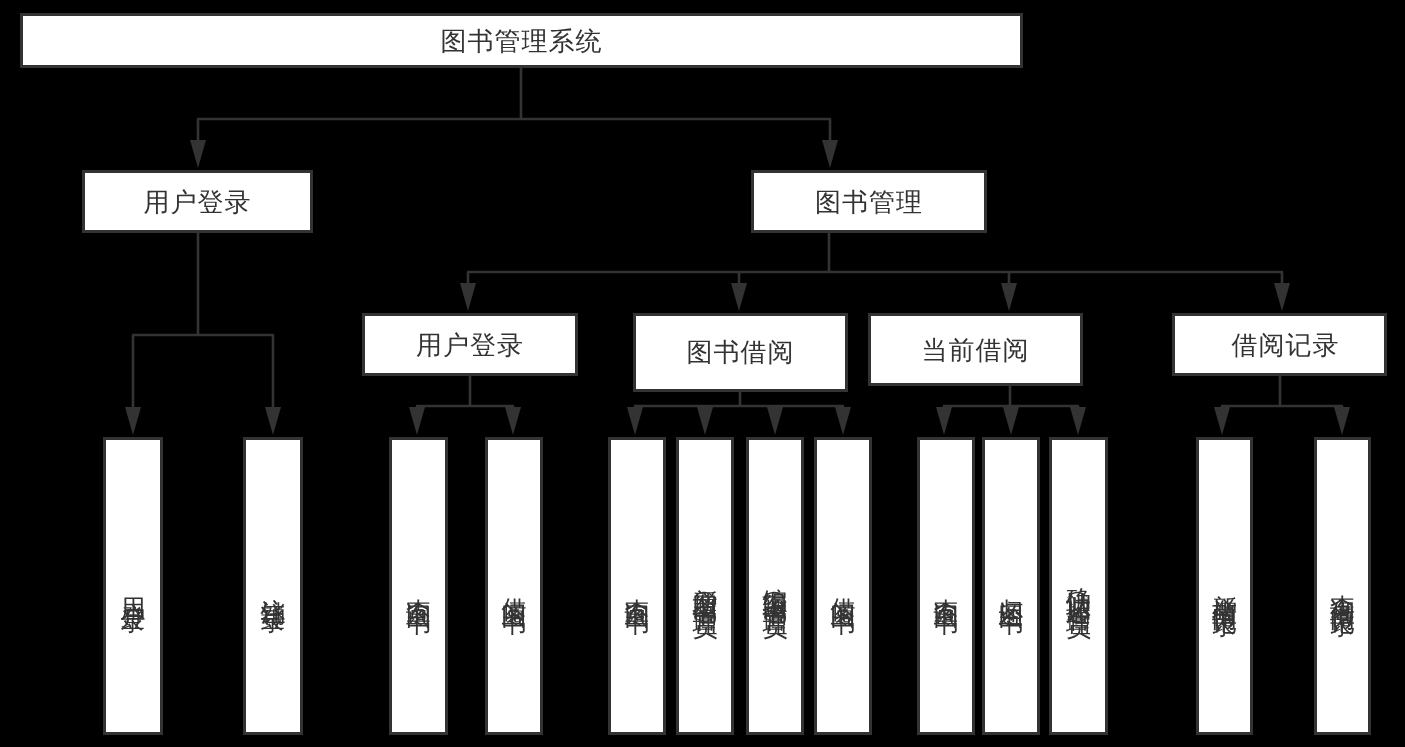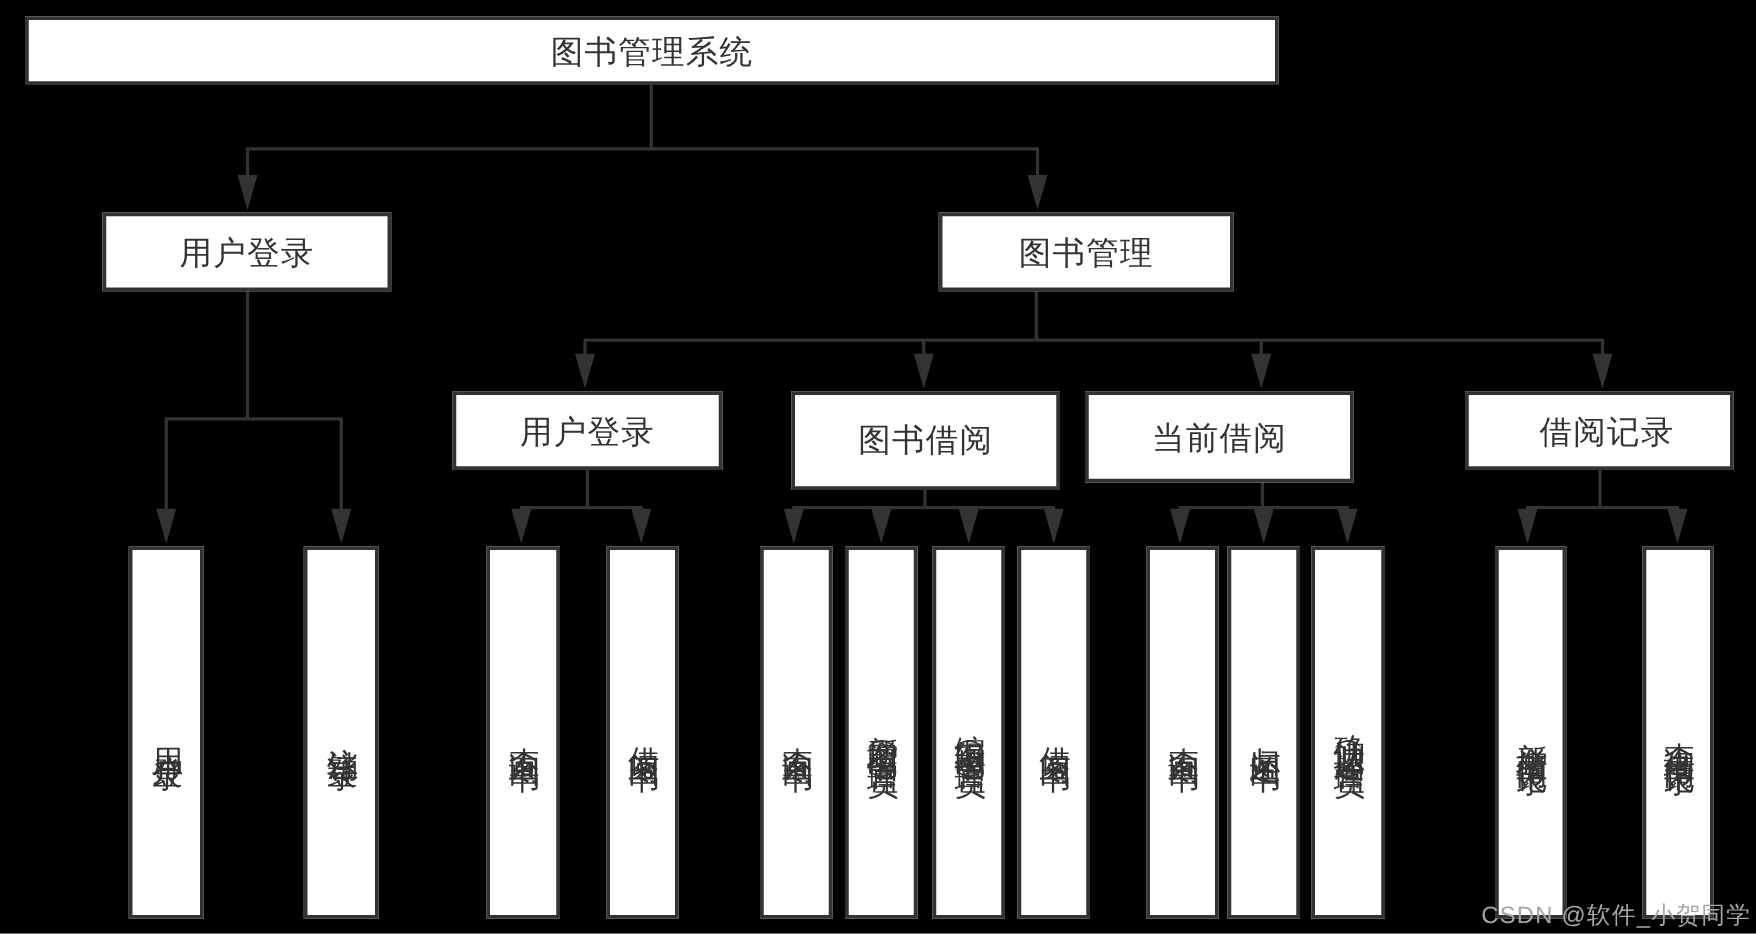--- a/index.html
+++ b/index.html
@@ -120,15 +120,14 @@
   <div class="node leaf" style="left:746px; top:437px; width:58px; height:298px;">编辑图书（管理员）</div>
   <div class="node leaf" style="left:814px; top:437px; width:58px; height:298px;">借阅图书</div>
 
   <div class="node leaf" style="left:917px; top:437px; width:58px; height:298px;">查询图书</div>
   <div class="node leaf" style="left:982px; top:437px; width:58px; height:298px;">归还图书</div>
   <div class="node leaf" style="left:1049px; top:437px; width:59px; height:298px;">确认归还（管理员）</div>
 
   <div class="node leaf" style="left:1196px; top:437px; width:57px; height:298px;">新增借阅记录</div>
   <div class="node leaf" style="left:1314px; top:437px; width:57px; height:298px;">查询借阅记录</div>
 
-  <div class="watermark">CSDN @软件_小贺同学</div>
 
 </div>
 
 </body></html>

